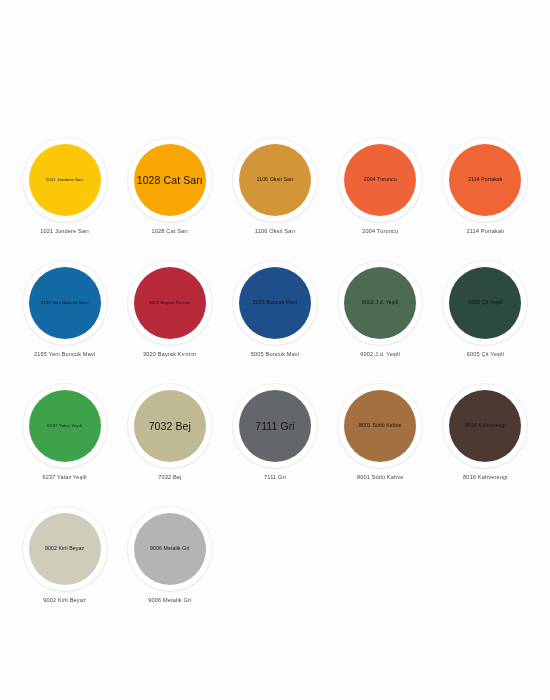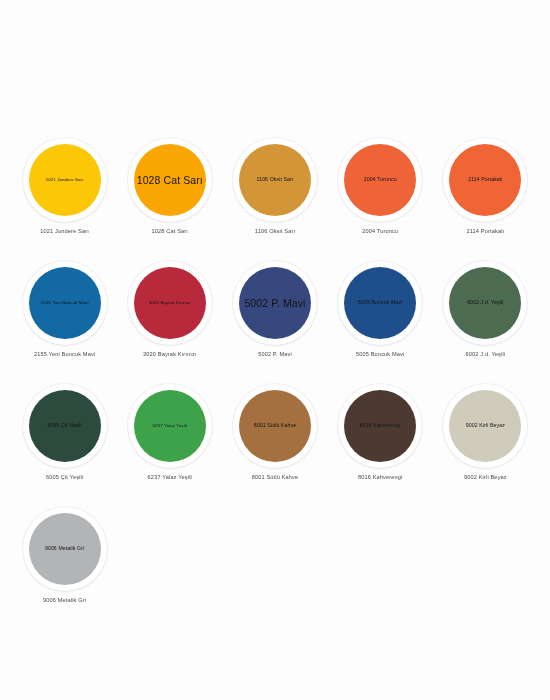--- a/index.html
+++ b/index.html
@@ -148,28 +148,20 @@
         <div class="cell">
           <div class="disc-wrap">
             <div class="disc" style="background: rgb(185, 41, 60);">
               <span class="disc-label" style="font-size: 4.4px;">3020 Bayrak Kırmızı</span>
             </div>
           </div>
           <div class="caption">3020 Bayrak Kırmızı</div>
         </div>
         <div class="cell">
           <div class="disc-wrap">
-            <div class="disc" style="background: rgb(54, 72, 126);">
-              <span class="disc-label" style="font-size: 10.5px;">5002 P. Mavi</span>
-            </div>
-          </div>
-          <div class="caption">5002 P. Mavi</div>
-        </div>
-        <div class="cell">
-          <div class="disc-wrap">
             <div class="disc" style="background: rgb(31, 79, 139);">
               <span class="disc-label" style="font-size: 5.2px;">5005 Boncuk Mavi</span>
             </div>
           </div>
           <div class="caption">5005 Boncuk Mavi</div>
         </div>
         <div class="cell">
           <div class="disc-wrap">
             <div class="disc" style="background: rgb(77, 107, 80);">
               <span class="disc-label" style="font-size: 5.2px;">6002 J.d. Yeşili</span>
@@ -185,20 +177,36 @@
           </div>
           <div class="caption">6005 Çit Yeşili</div>
         </div>
         <div class="cell">
           <div class="disc-wrap">
             <div class="disc" style="background: rgb(62, 162, 74);">
               <span class="disc-label" style="font-size: 4.4px;">6237 Yalaz Yeşili</span>
             </div>
           </div>
           <div class="caption">6237 Yalaz Yeşili</div>
+        </div>
+        <div class="cell">
+          <div class="disc-wrap">
+            <div class="disc" style="background: rgb(191, 186, 147);">
+              <span class="disc-label" style="font-size: 10.5px;">7032 Bej</span>
+            </div>
+          </div>
+          <div class="caption">7032 Bej</div>
+        </div>
+        <div class="cell">
+          <div class="disc-wrap">
+            <div class="disc" style="background: rgb(99, 103, 107);">
+              <span class="disc-label" style="font-size: 10.5px;">7111 Gri</span>
+            </div>
+          </div>
+          <div class="caption">7111 Gri</div>
         </div>
         <div class="cell">
           <div class="disc-wrap">
             <div class="disc" style="background: rgb(165, 112, 63);">
               <span class="disc-label" style="font-size: 5.2px;">8001 Sütlü Kahve</span>
             </div>
           </div>
           <div class="caption">8001 Sütlü Kahve</div>
         </div>
         <div class="cell">

